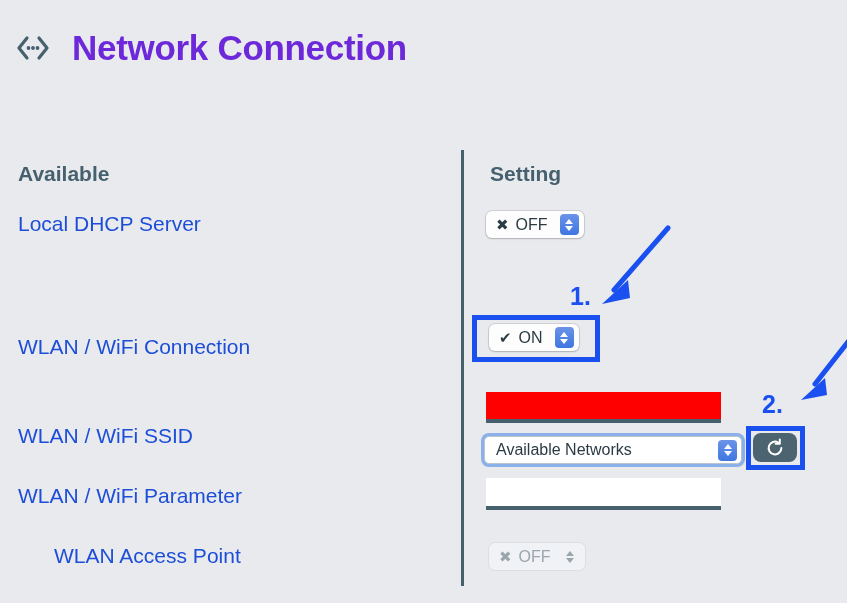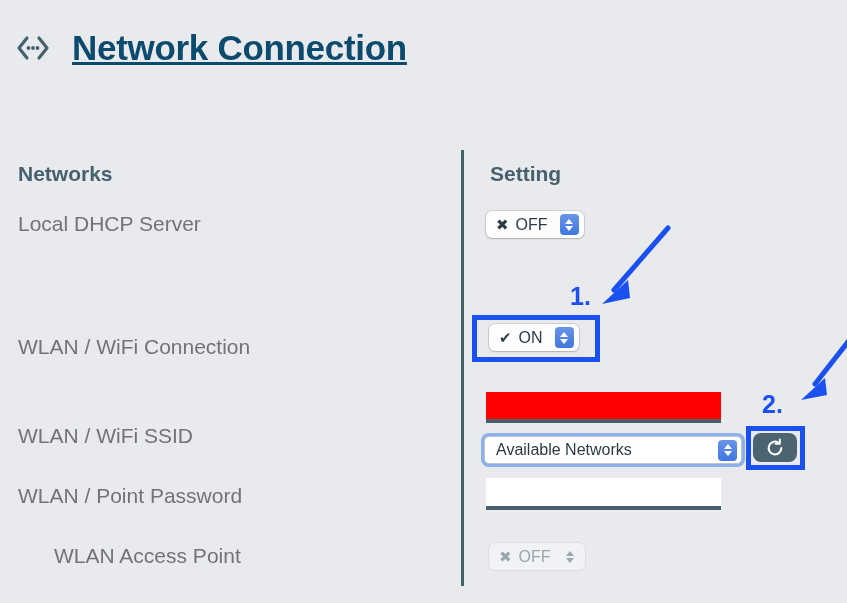--- a/index.html
+++ b/index.html
@@ -34,24 +34,23 @@
   }
   .header-icon {
     display: block;
     width: 38px;
     height: 34px;
     color: #46606e;
   }
   .page-title {
     font-size: 35px;
     font-weight: bold;
-    color: #0c4a6e;
+    color: #6d28d9;
     letter-spacing: -0.3px;
     white-space: nowrap;
-    text-decoration: underline;
   }
 
   
   .divider {
     position: absolute;
     left: 461px;
     top: 150px;
     width: 3px;
     height: 436px;
     background: #46606e;
@@ -65,21 +64,21 @@
     white-space: nowrap;
   }
   .col-head.param { left: 18px; top: 162px; }
   .col-head.setting { left: 490px; top: 162px; }
 
   .param-label {
     position: absolute;
     left: 18px;
     font-size: 21px;
     font-weight: normal;
-    color: #737373;
+    color: #1d4ed8;
     white-space: nowrap;
   }
   .param-label.r0 { top: 212px; }
   .param-label.r1 { top: 335px; }
   .param-label.r2 { top: 424px; }
   .param-label.r3 { top: 484px; }
   .param-label.r4 { top: 544px; margin-left: 36px; }
 
   
   .popup {
@@ -254,27 +253,27 @@
         <circle cx="14.5" cy="17" r="1.9" fill="#46606e"></circle>
         <circle cx="19" cy="17" r="1.9" fill="#46606e"></circle>
         <circle cx="23.5" cy="17" r="1.9" fill="#46606e"></circle>
       </svg>
     </span>
     <span class="page-title">Network Connection</span>
   </div>
 
   <div class="divider"></div>
 
-  <div class="col-head param">Networks</div>
+  <div class="col-head param">Available</div>
   <div class="col-head setting">Setting</div>
 
   <div class="param-label r0">Local DHCP Server</div>
   <div class="param-label r1">WLAN / WiFi Connection</div>
   <div class="param-label r2">WLAN / WiFi SSID</div>
-  <div class="param-label r3">WLAN / Point Password</div>
+  <div class="param-label r3">WLAN / WiFi Parameter</div>
   <div class="param-label r4">WLAN Access Point</div>
 
   <div class="popup" id="dhcp-popup">
     <span class="popup-text">
       <span class="state-glyph">✖</span>
       <span>OFF</span>
     </span>
     <span class="stepper">
       <span class="up"></span>
         <span class="down"></span>

